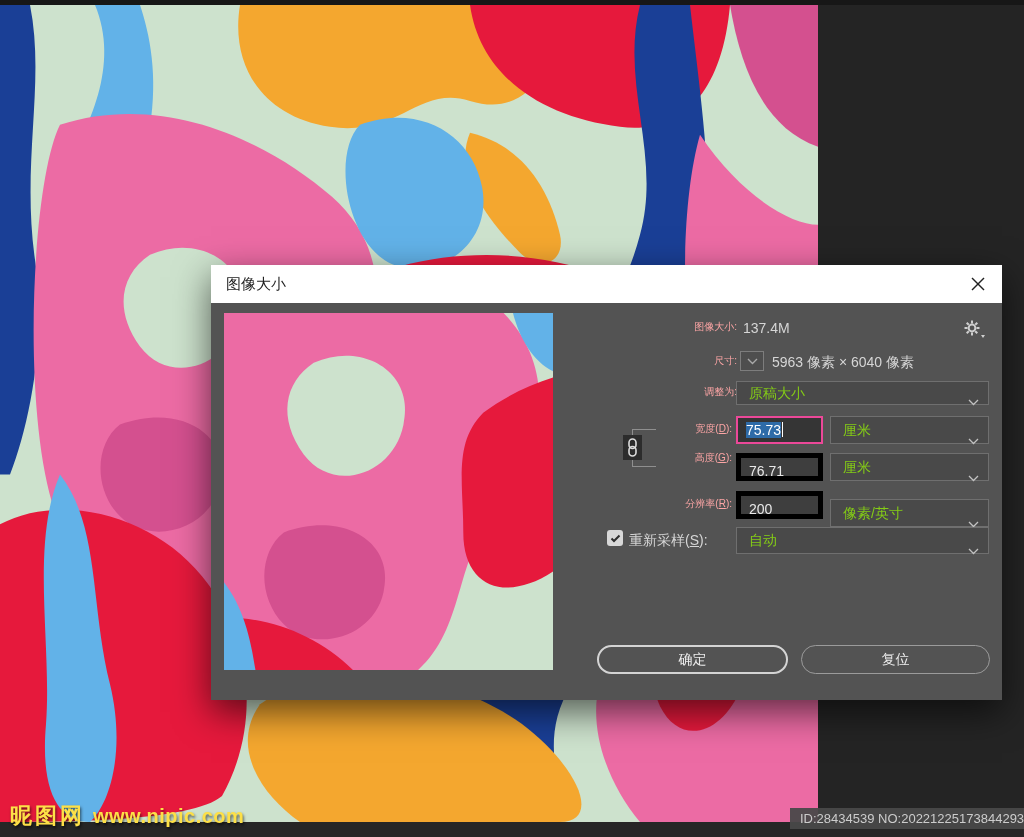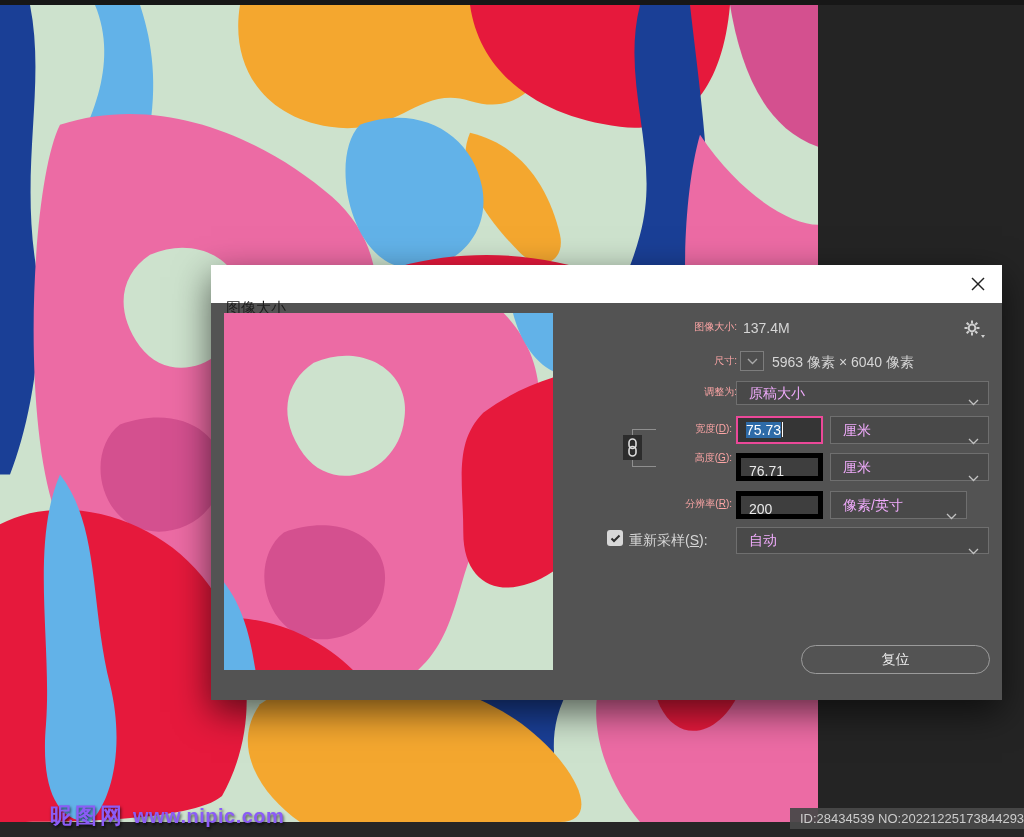--- a/index.html
+++ b/index.html
@@ -5,53 +5,53 @@
   html,body{margin:0;padding:0;background:#242424;}
   *{box-sizing:border-box;}
   .screen{position:relative;width:1024px;height:837px;overflow:hidden;background:#242424;
           font-family:"Liberation Sans","DejaVu Sans",sans-serif;}
   .top-strip{position:absolute;left:0;top:0;width:1024px;height:5px;background:#171717;}
   .pattern-wrap{position:absolute;left:0;top:5px;width:818px;height:817px;overflow:hidden;}
   .pattern-wrap svg{display:block;width:100%;height:100%;}
   .bottom-strip{position:absolute;left:0;top:822px;width:1024px;height:15px;background:#262626;}
 
   
-  .wm-left{position:absolute;left:10px;top:801px;z-index:6;color:#8b5cf6;font-weight:bold;
-           text-shadow:1px 2px 3px rgba(0,0,0,.65);white-space:nowrap;margin-left:40px;}
+  .wm-left{position:absolute;left:10px;top:801px;z-index:6;color:#fde047;font-weight:bold;
+           text-shadow:1px 2px 3px rgba(0,0,0,.65);white-space:nowrap;}
   .wm-left .logo{font-size:22px;letter-spacing:3px;}
   .wm-left .url{font-size:20px;margin-left:8px;letter-spacing:.5px;}
   .id-bar{position:absolute;left:790px;top:808px;width:234px;height:21px;z-index:6;
           background:rgba(72,72,72,.94);color:#cccccc;font-size:13px;line-height:21px;
           padding-left:10px;white-space:nowrap;}
 
   
   .dialog{position:absolute;left:211px;top:265px;width:791px;height:435px;background:#535353;
           box-shadow:0 12px 34px rgba(0,0,0,.6);z-index:4;}
   .titlebar{position:relative;height:38px;background:#ffffff;}
-  .title{position:absolute;left:15px;top:0;line-height:38px;font-size:15px;color:#1c1c1c;margin-top:24px;}
+  .title{position:absolute;left:15px;top:0;line-height:38px;font-size:15px;color:#1c1c1c;}
   .close-btn{position:absolute;right:15px;top:10px;width:18px;height:18px;cursor:pointer;}
   .dlg-body{position:absolute;left:0;top:38px;right:0;bottom:0;}
 
   .preview{position:absolute;left:13px;top:10px;width:329px;height:357px;overflow:hidden;}
   .preview svg{display:block;width:100%;height:100%;}
 
   .lbl{position:absolute;width:212px;text-align:right;font-size:10px;color:#fca5a5;white-space:nowrap;}
   .mn{text-decoration:underline;}
   .val{position:absolute;font-size:14px;color:#d6d6d6;white-space:nowrap;}
 
   .chevbox{position:absolute;left:529px;top:48px;width:24px;height:20px;border:1px solid #7d7d7d;
            background:#4e4e4e;display:flex;align-items:center;justify-content:center;}
 
   .tbox{position:absolute;width:87px;height:28px;background:#3e3e3e;border:5px solid #000000;
         color:#e8e8e8;font-size:14px;line-height:26px;padding-left:8px;}
   .tbox.focused{border:2px solid #ec4899;background:#353535;line-height:24px;}
   .selhl{background:#2e6ba8;color:#ffffff;}
   .caret{display:inline-block;width:1px;height:15px;background:#ffffff;vertical-align:-2px;margin-left:1px;}
 
-  .dd{position:absolute;height:28px;background:#494949;border:1px solid #6f6f6f;color:#f0abfc;
+  .dd{position:absolute;height:28px;background:#494949;border:1px solid #6f6f6f;color:#84cc16;
       font-size:14px;line-height:26px;padding-left:12px;cursor:pointer;}
   .dd .chev{position:absolute;right:9px;top:50%;margin-top:-3px;}
 
   .cb{position:absolute;left:396px;top:227px;width:16px;height:16px;background:#d8d8d8;border-radius:3px;
       display:flex;align-items:center;justify-content:center;cursor:pointer;}
 
   .lk-top{position:absolute;left:421px;top:126px;width:24px;height:13px;
           border-left:1px solid #8f8f8f;border-top:1px solid #8f8f8f;}
   .lk-bot{position:absolute;left:421px;top:151px;width:24px;height:13px;
           border-left:1px solid #8f8f8f;border-bottom:1px solid #8f8f8f;}
@@ -203,21 +203,21 @@
           <svg width="11" height="7" viewBox="0 0 11 7">
               <polyline points="1,1 5.5,5.5 10,1" fill="none" stroke="#c2c2c2" stroke-width="1.3"></polyline>
             </svg>
         </span>
       </div>
 
       <span class="lbl" style="left:309px;top:194px;"><span>分辨率(</span><span class="mn">R</span><span>):</span></span>
       <div class="tbox" style="left:525px;top:188px;">
         <span>200</span>
       </div>
-      <div class="dd" style="left:619px;top:188px;width:137px;">
+      <div class="dd" style="left:619px;top:196px;width:159px;">
         <span>像素/英寸</span>
         <span class="chev">
           <svg width="11" height="7" viewBox="0 0 11 7">
               <polyline points="1,1 5.5,5.5 10,1" fill="none" stroke="#c2c2c2" stroke-width="1.3"></polyline>
             </svg>
         </span>
       </div>
 
       <span class="cb">
         <svg width="11" height="9" viewBox="0 0 11 9">
@@ -227,18 +227,19 @@
       <span class="val" style="left:418px;top:229px;text-align:right;"><span>重新采样(</span><span class="mn">S</span><span>):</span></span>
       <div class="dd" style="left:525px;top:224px;width:253px;height:27px;line-height:25px;">
         <span>自动</span>
         <span class="chev">
           <svg width="11" height="7" viewBox="0 0 11 7">
               <polyline points="1,1 5.5,5.5 10,1" fill="none" stroke="#c2c2c2" stroke-width="1.3"></polyline>
             </svg>
         </span>
       </div>
 
+      <div class="btn btn-ok">确定</div>
       <div class="btn btn-reset">复位</div>
 
     </div>
   </div>
 
 </div>
 
 </body></html>

